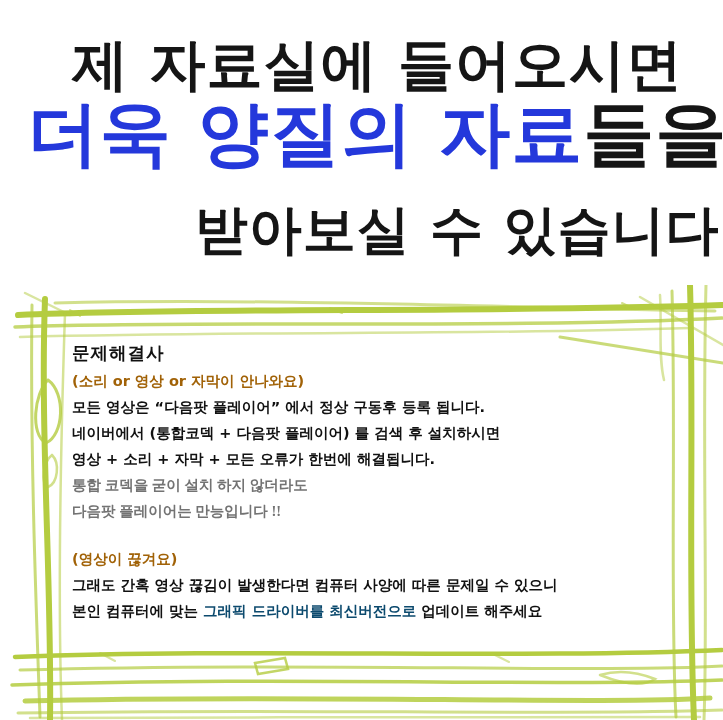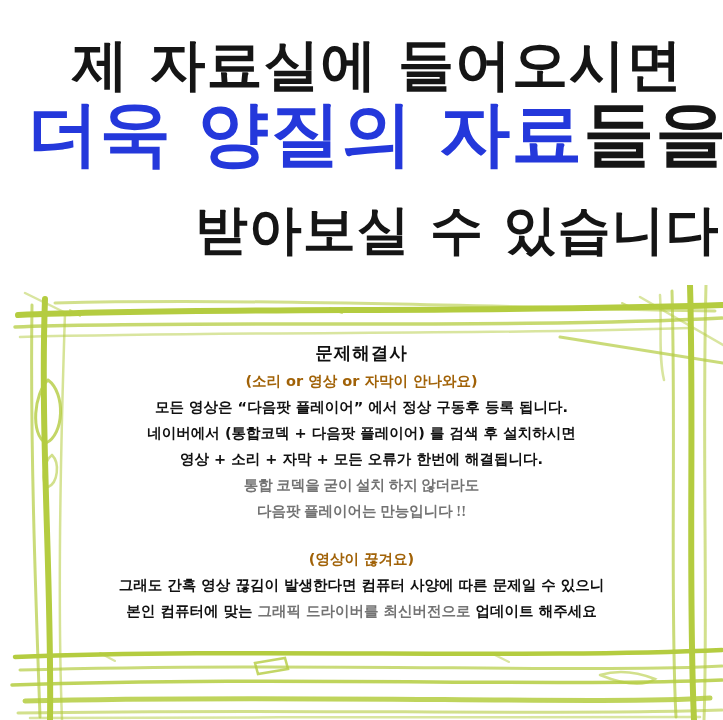--- a/index.html
+++ b/index.html
@@ -21,31 +21,31 @@
   }
   .headline .h-line{position:absolute;left:0;width:723px;}
   .h1{top:24px;font-size:56px;line-height:80px;letter-spacing:1px;}
   .h2{top:96px;font-size:71px;line-height:74px;letter-spacing:1px;}
   .h3{top:192px;font-size:53px;line-height:74px;letter-spacing:1px;text-align:right;}
   .h-blue{color:#2438db;}
   
   .frame-svg{position:absolute;left:0;top:285px;width:723px;height:435px;}
   
   .notice{
-    position:absolute;left:60px;top:338px;width:603px;
-    text-align:center;
+    position:absolute;left:72px;top:338px;width:603px;
+    text-align:left;
     font-weight:bold;
     color:#111111;
   }
   .n-line{height:26px;line-height:26px;font-size:14.5px;white-space:nowrap;}
   .n-title{height:30px;line-height:30px;font-size:17.5px;letter-spacing:1px;}
   .n-blue{color:#a16207;}
   .n-red{color:#737373;font-family:Liberation Serif, serif;}
   .n-gap{height:22px;}
-  .seg-red{color:#737373;margin:8px 5px;}
+  .seg-red{color:#0c4a6e;margin:8px 5px;}
 </style>
 </head>
 <body>
 
 <div class="headline">
   <div class="h-line h1">제 자료실에 들어오시면</div>
   <div class="h-line h2"><span class="h-blue">더욱 양질의 자료</span><span>들을</span></div>
   <div class="h-line h3">받아보실 수 있습니다.</div>
 </div>
 

